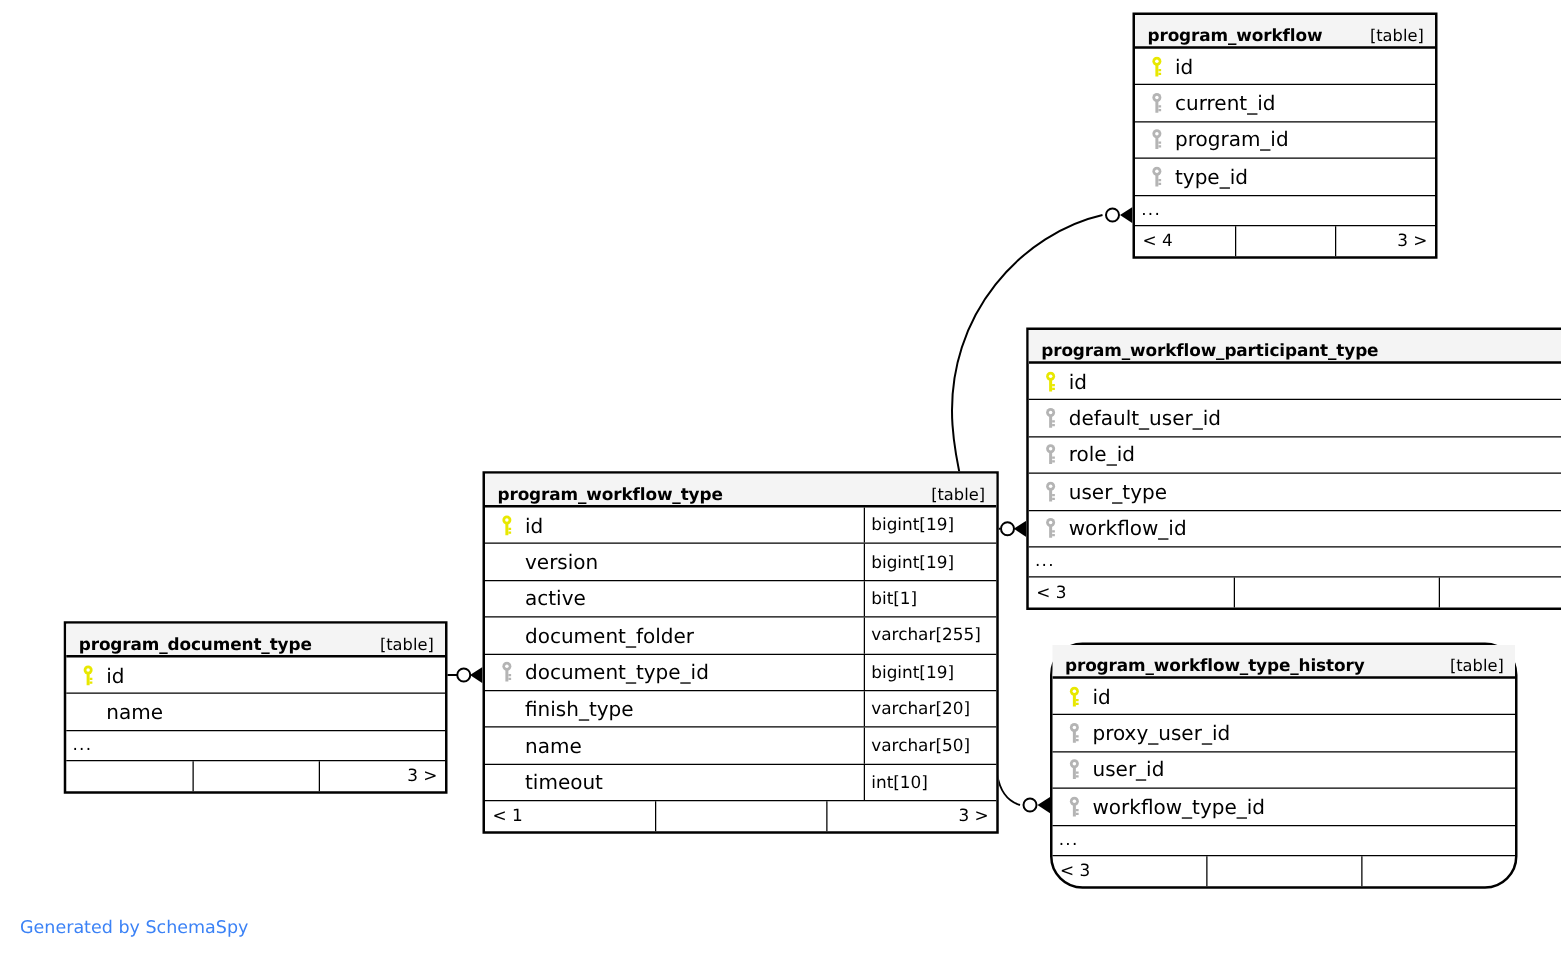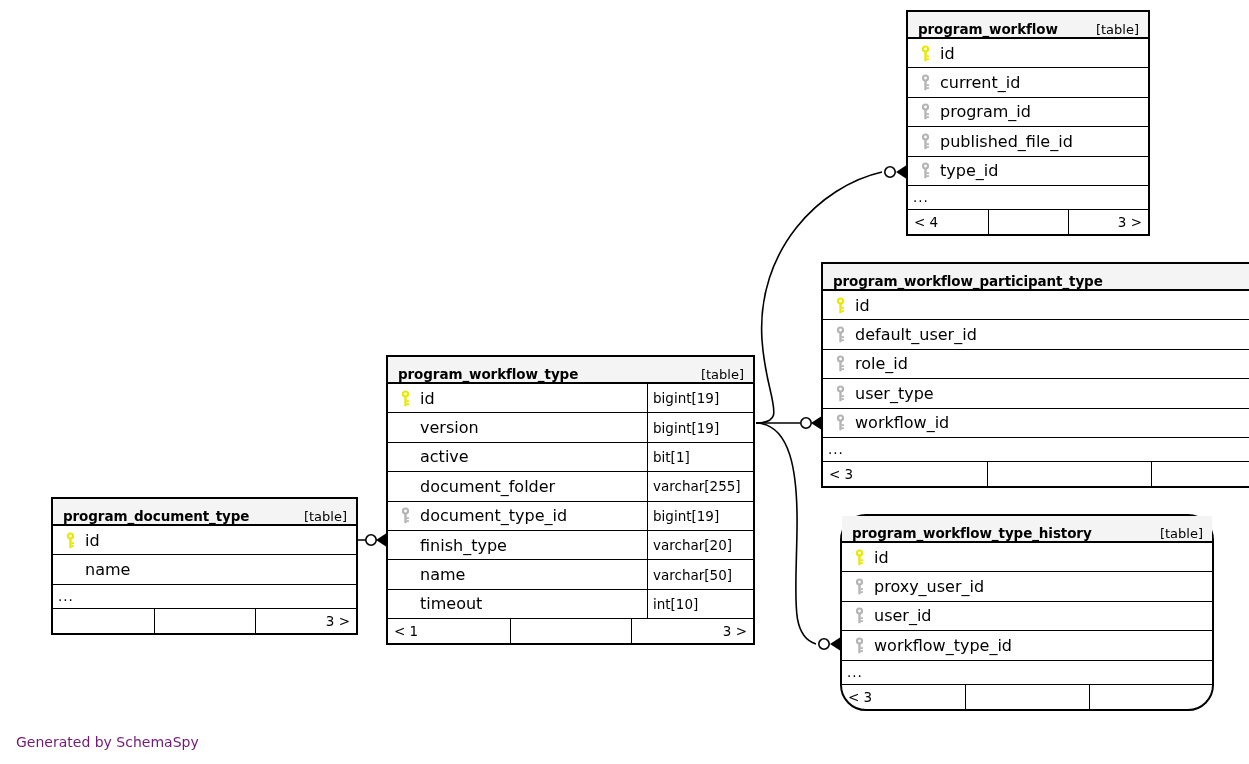--- a/index.html
+++ b/index.html
@@ -130,21 +130,21 @@
   .foot-cell + .foot-cell { border-left: 1.6px solid #000000; }
   .foot-cell.align-right { justify-content: flex-end; }
 
   .key-svg { display: block; }
 
   #footer-credit {
     position: absolute;
     left: 16px;
     top: 734px;
     font-size: 14px;
-    color: #701a75;
+    color: #3b82f6;
     z-index: 3;
     white-space: nowrap;
   }
 </style>
 </head>
 <body>
 
 <div id="canvas">
 
   <svg id="edges" width="1249" height="764" viewBox="0 0 1249 764">
@@ -227,34 +227,20 @@
           <div class="col-main">
             <span class="keycell">
               <svg class="key-svg" width="11" height="17" viewBox="0 0 11 17" aria-hidden="true">
                 <circle cx="5.5" cy="4" r="3.6" fill="#b4b4b4"></circle>
                 <circle cx="5.5" cy="4" r="1.4" fill="#ffffff"></circle>
                 <rect x="4.3" y="6.6" width="2.4" height="9.6" fill="#b4b4b4"></rect>
                 <rect x="6.7" y="10.2" width="2.2" height="1.8" fill="#b4b4b4"></rect>
                 <rect x="6.7" y="13.2" width="2.2" height="1.8" fill="#b4b4b4"></rect>
               </svg>
             </span>
-            <span class="colname">published_file_id</span>
-          </div>
-        </div>
-        <div class="tbl-row">
-          <div class="col-main">
-            <span class="keycell">
-              <svg class="key-svg" width="11" height="17" viewBox="0 0 11 17" aria-hidden="true">
-                <circle cx="5.5" cy="4" r="3.6" fill="#b4b4b4"></circle>
-                <circle cx="5.5" cy="4" r="1.4" fill="#ffffff"></circle>
-                <rect x="4.3" y="6.6" width="2.4" height="9.6" fill="#b4b4b4"></rect>
-                <rect x="6.7" y="10.2" width="2.2" height="1.8" fill="#b4b4b4"></rect>
-                <rect x="6.7" y="13.2" width="2.2" height="1.8" fill="#b4b4b4"></rect>
-              </svg>
-            </span>
             <span class="colname">type_id</span>
           </div>
         </div>
         <div class="row-ellipsis">...</div>
         <div class="tbl-footer">
           <div class="foot-cell">&lt; 4</div>
           <div class="foot-cell"></div>
           <div class="foot-cell align-right">3 &gt;</div>
         </div>
       </div>
@@ -401,21 +387,21 @@
             <span class="colname">workflow_type_id</span>
           </div>
         </div>
         <div class="row-ellipsis">...</div>
         <div class="tbl-footer">
           <div class="foot-cell">&lt; 3</div>
           <div class="foot-cell"></div>
           <div class="foot-cell align-right"></div>
         </div>
       </div>
-      <div class="table-box" style="left: 386px; top: 355px; width: 369px;">
+      <div class="table-box" style="left: 386px; top: 377px; width: 413px;">
         <div class="tbl-header">
           <span class="tbl-name">program_workflow_type</span>
           <span class="tbl-kind">[table]</span>
         </div>
         <div class="tbl-row">
           <div class="col-main">
             <span class="keycell">
               <svg class="key-svg" width="11" height="17" viewBox="0 0 11 17" aria-hidden="true">
                 <circle cx="5.5" cy="4" r="3.6" fill="#e8e800"></circle>
                 <circle cx="5.5" cy="4" r="1.4" fill="#ffffff"></circle>

